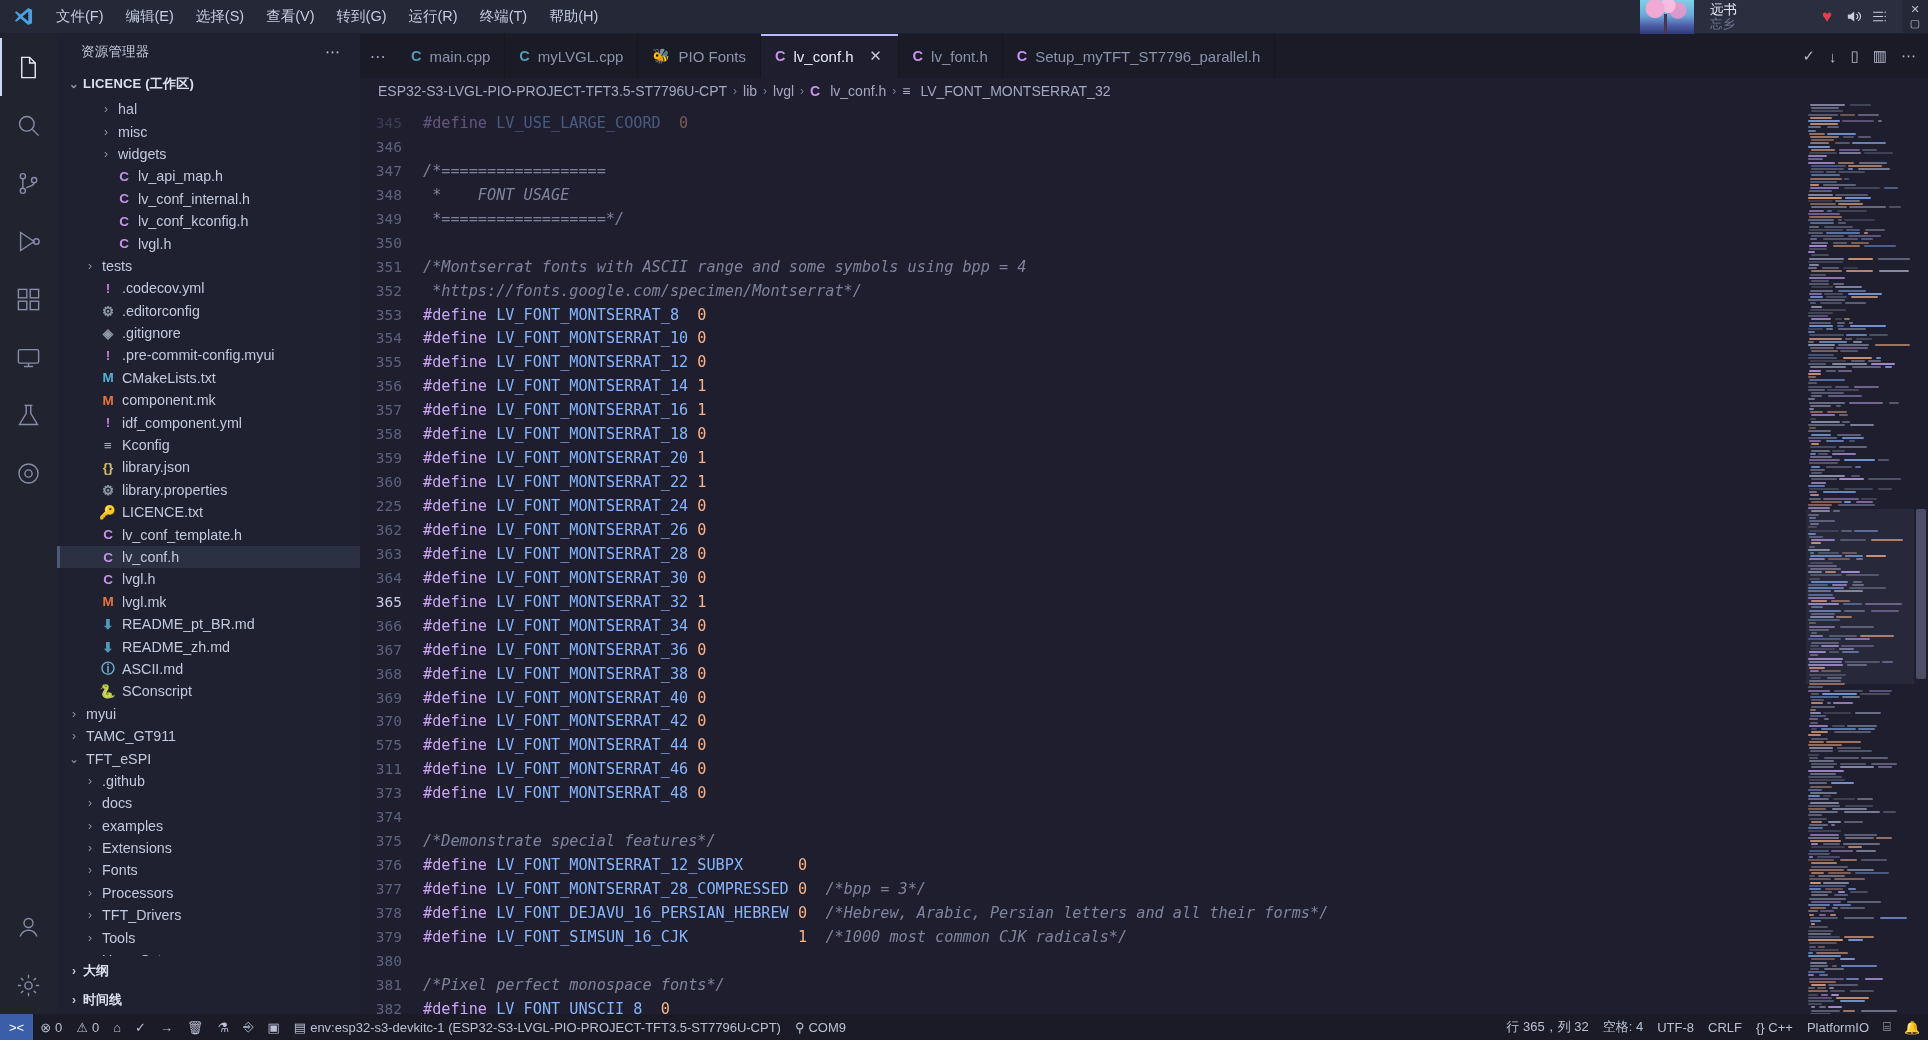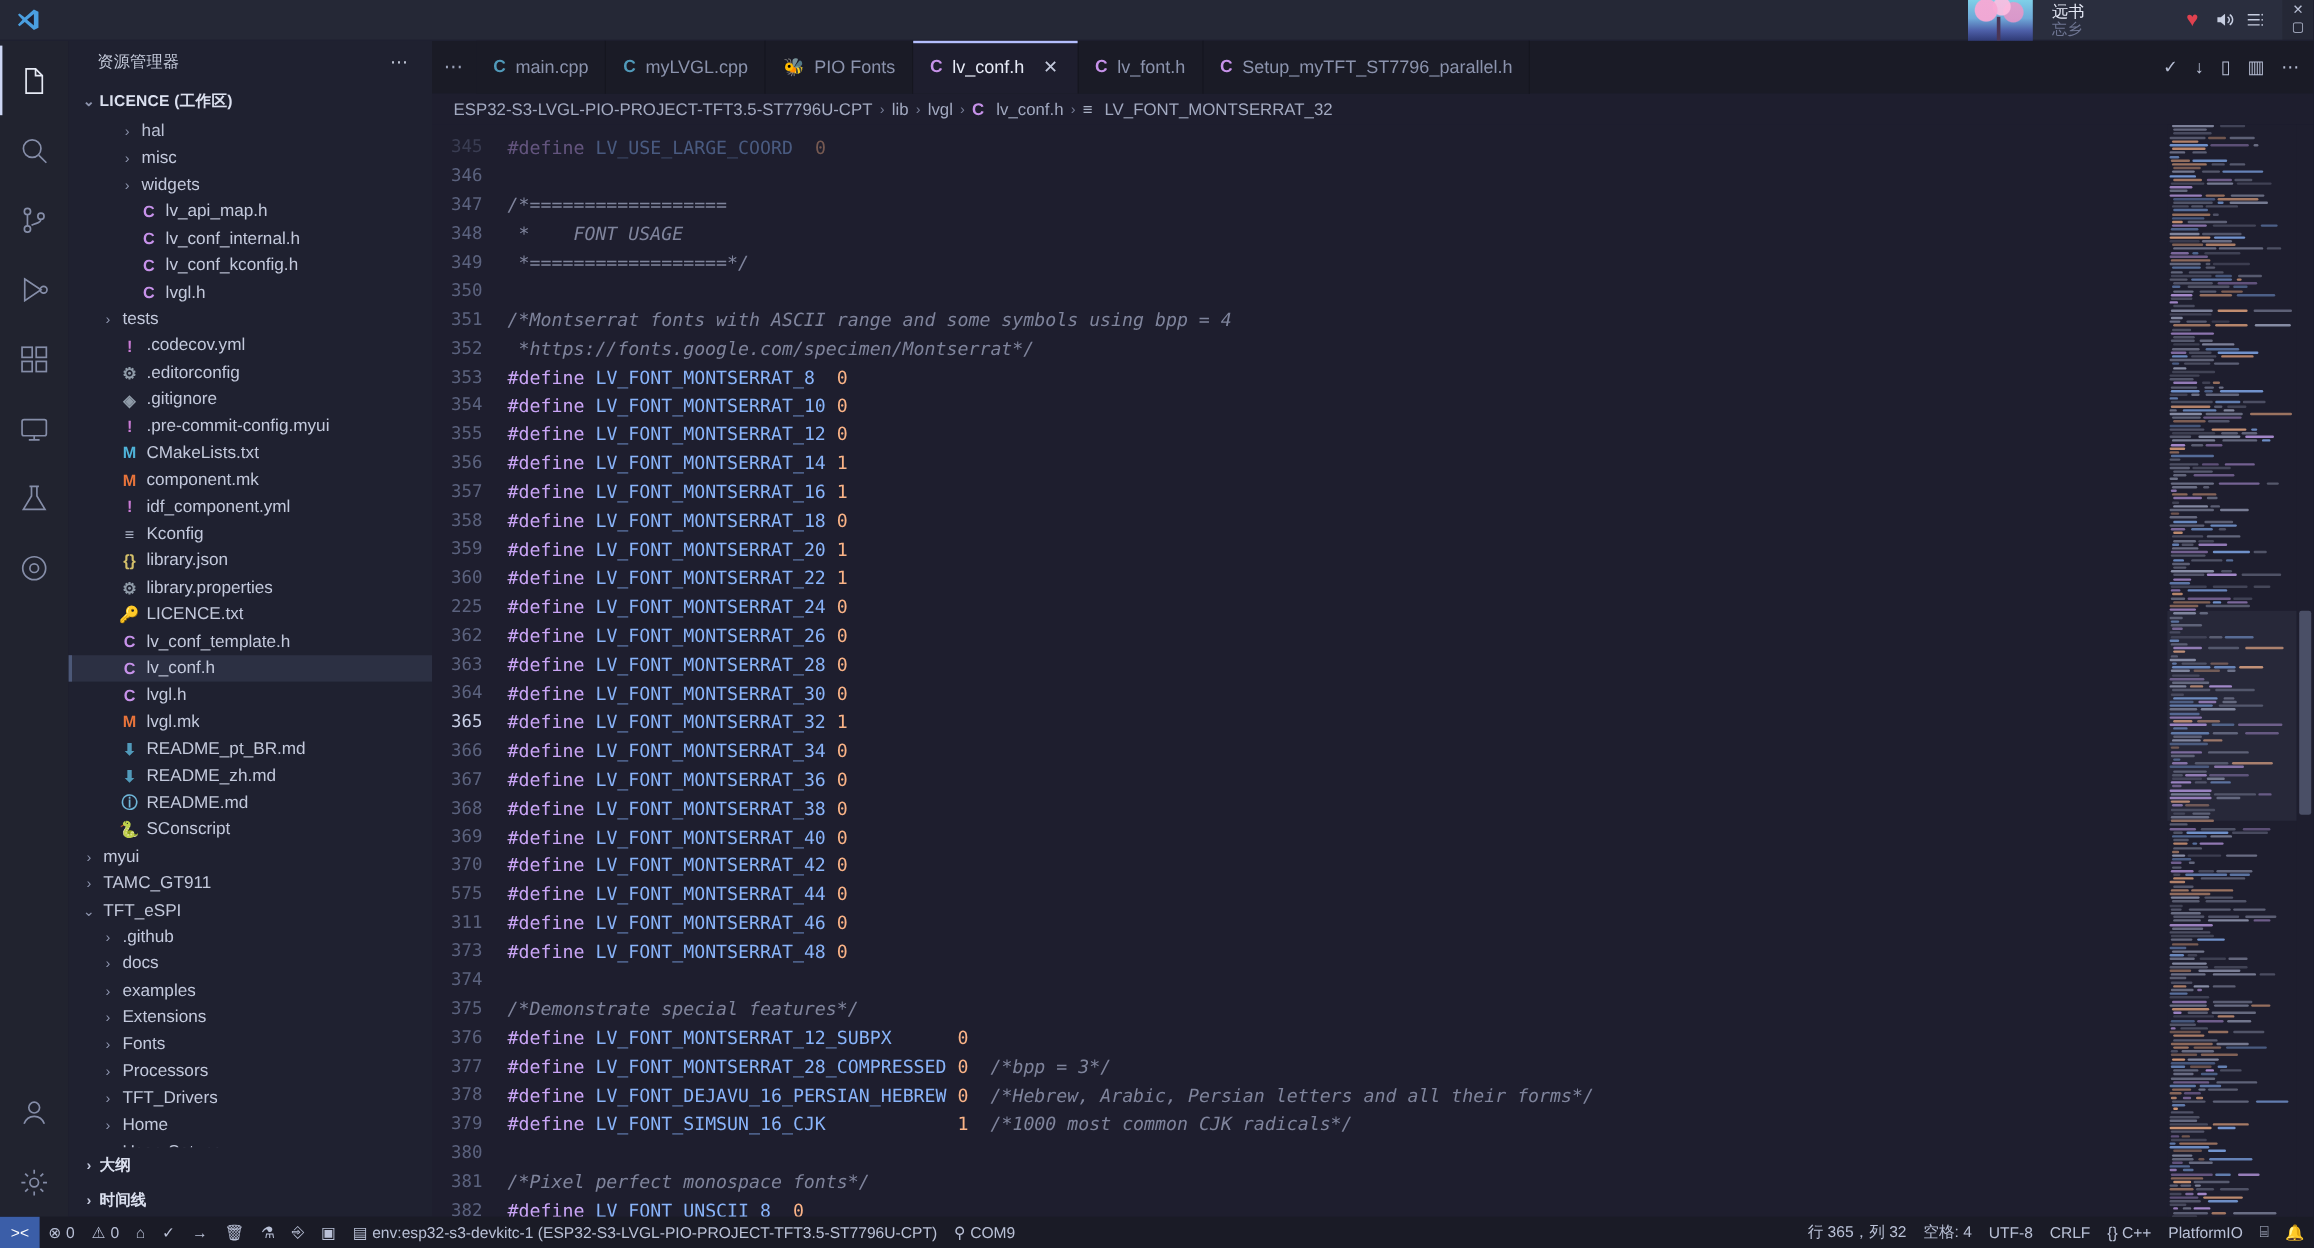--- a/index.html
+++ b/index.html
@@ -174,20 +174,30 @@
 
 <div class="app">
 
   <div class="titlebar">
     <div class="vscode-logo">
       <svg viewBox="0 0 100 100">
           <path d="M75 5 L95 15 L95 85 L75 95 L35 60 L12 78 L5 72 L25 50 L5 28 L12 22 L35 40 Z" fill="#4a9fe0"></path>
           <path d="M75 25 L45 50 L75 75 Z" fill="#1e1e2e"></path>
         </svg>
     </div>
+    <div class="menu">
+      <div class="menu-item">文件(F)</div>
+      <div class="menu-item">编辑(E)</div>
+      <div class="menu-item">选择(S)</div>
+      <div class="menu-item">查看(V)</div>
+      <div class="menu-item">转到(G)</div>
+      <div class="menu-item">运行(R)</div>
+      <div class="menu-item">终端(T)</div>
+      <div class="menu-item">帮助(H)</div>
+    </div>
     <div class="tb-right">
       <div class="music-widget">
         <div class="album-art"></div>
         <div class="music-meta">
           <div class="music-title">远书</div>
           <div class="music-sub">忘乡</div>
         </div>
         <div class="tb-icon heart">♥</div>
         <div class="tb-icon">
           <svg viewBox="0 0 24 24" width="17" height="17" fill="#c6cde0">
@@ -387,21 +397,21 @@
           <div class="row" style="padding-left: 24px;">
             <span class="fic" style="color: rgb(81, 154, 186); margin-left: 16px;">⬇</span>
             <span class="lbl">README_pt_BR.md</span>
           </div>
           <div class="row" style="padding-left: 24px;">
             <span class="fic" style="color: rgb(81, 154, 186); margin-left: 16px;">⬇</span>
             <span class="lbl">README_zh.md</span>
           </div>
           <div class="row" style="padding-left: 24px;">
             <span class="fic" style="color: rgb(111, 182, 216); margin-left: 16px;">ⓘ</span>
-            <span class="lbl">README.md</span>
+            <span class="lbl">ASCII.md</span>
           </div>
           <div class="row" style="padding-left: 24px;">
             <span class="fic" style="color: rgb(75, 139, 190); margin-left: 16px;">🐍</span>
             <span class="lbl">SConscript</span>
           </div>
           <div class="row" style="padding-left: 8px;">
             <span class="chev">›</span>
             <span class="lbl">myui</span>
           </div>
           <div class="row" style="padding-left: 8px;">
@@ -435,21 +445,21 @@
           <div class="row" style="padding-left: 24px;">
             <span class="chev">›</span>
             <span class="lbl">Processors</span>
           </div>
           <div class="row" style="padding-left: 24px;">
             <span class="chev">›</span>
             <span class="lbl">TFT_Drivers</span>
           </div>
           <div class="row" style="padding-left: 24px;">
             <span class="chev">›</span>
-            <span class="lbl">Home</span>
+            <span class="lbl">Tools</span>
           </div>
           <div class="row" style="padding-left: 24px;">
             <span class="chev">⌄</span>
             <span class="lbl">User_Setups</span>
           </div>
         </div>
       <div class="sb-bottom-section">
         <span class="chev">›</span>
         <span>大纲</span>
       </div>

